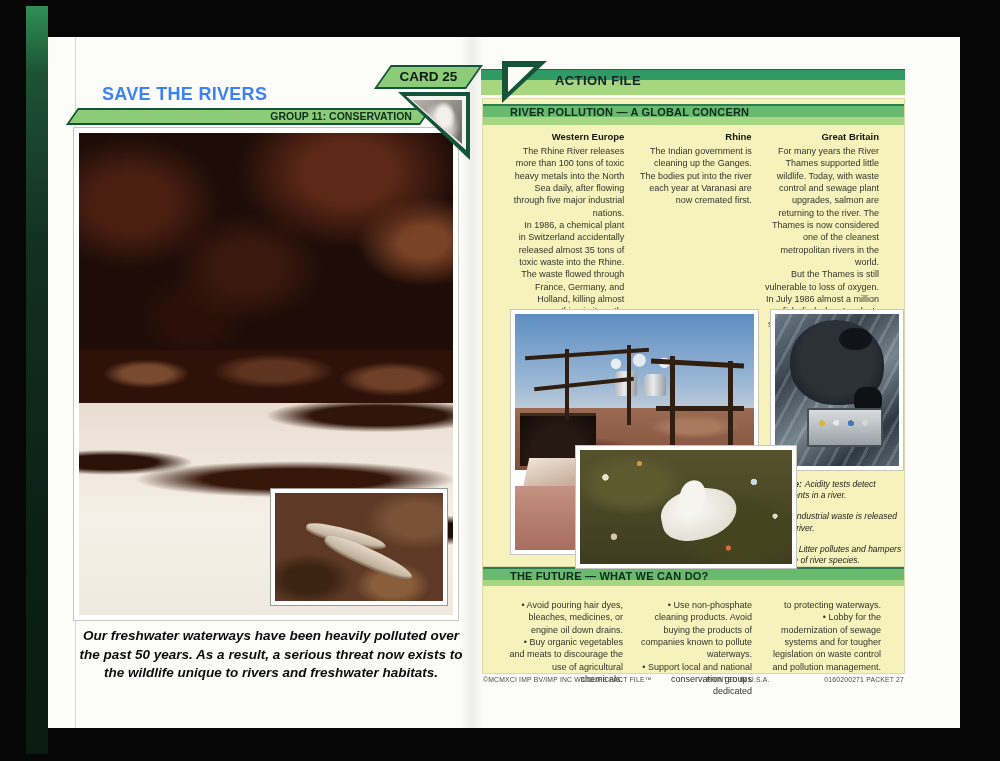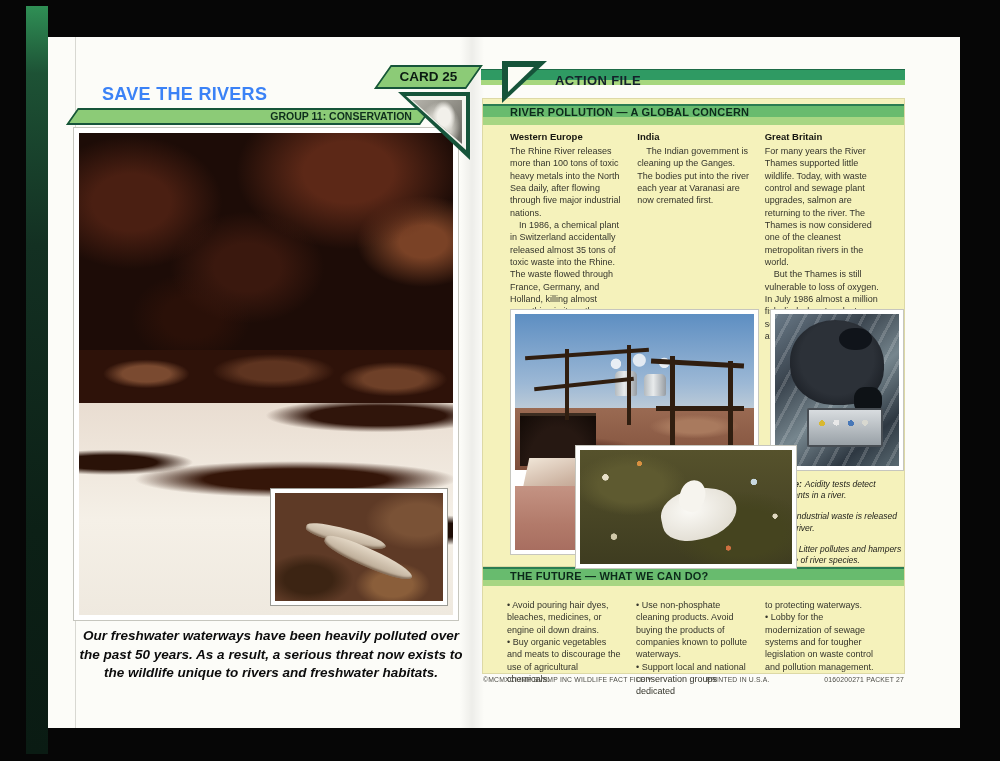--- a/index.html
+++ b/index.html
@@ -71,39 +71,39 @@
     radial-gradient(ellipse 50px 30px at 70% 85%,#8a5e3a 0 40%,transparent 75%),
     #5e3a26;}
   .fish{position:absolute;background:linear-gradient(180deg,#e4d8c6,#b7a691);
     border-radius:50% 62% 62% 50%;box-shadow:inset 0 -2px 2px rgba(60,30,10,.45);}
   .fish.f1{width:82px;height:15px;left:30px;top:36px;transform:rotate(14deg);}
   .fish.f2{width:95px;height:18px;left:46px;top:56px;transform:rotate(24deg);}
   .lp-caption{position:absolute;left:30px;top:590px;width:386px;text-align:center;
     font-size:13.5px;font-weight:bold;font-style:italic;line-height:1.38;color:#0c0c0c;}
 
   
-  .rp-bar{position:absolute;left:433px;top:32px;width:424px;height:16px;
+  .rp-bar{position:absolute;left:433px;top:32px;width:424px;height:26px;
     background:linear-gradient(180deg,#1d6b47 0 1px,#2f9a63 1px 11px,#a6d77e 11px);}
   .rp-bar .label{position:absolute;left:74px;top:4px;font-size:13px;font-weight:800;
     color:#14222b;letter-spacing:0.4px;}
   .rp-tri{position:absolute;left:454px;top:24px;width:45px;height:42px;z-index:5;}
   .rp-tri .a-outer{position:absolute;inset:0;background:#16543a;clip-path:polygon(0 0,100% 0,0 100%);}
   .rp-tri .a-inner{position:absolute;inset:0;background:#fcfcf6;
     clip-path:polygon(6px 6px,calc(100% - 13px) 6px,6px calc(100% - 11px));}
   .panel{position:absolute;background:#f5f2bb;box-shadow:0 0 0 1px #ddd9a6;}
   .panel1{left:435px;top:62px;width:421px;height:471px;}
   .panel2{left:435px;top:530px;width:421px;height:106px;}
   .sec-bar{position:absolute;left:0;right:0;height:21px;
     background:linear-gradient(180deg,#2b7d52 0 2px,#68bb6e 2px 13px,#a7d683 13px);}
   .sec-bar .label{display:block;padding-left:27px;font-size:11px;font-weight:800;
     color:#0c2a1a;line-height:16px;letter-spacing:0.2px;}
   .bar1{top:5px;}
   .bar2{top:0;height:19px;}
   .bar2 .label{line-height:18px;}
-  .cols{position:absolute;display:flex;}
+  .cols{position:absolute;display:flex;text-align:right;}
   .cols1{left:27px;top:31px;width:369px;gap:13px;}
   .cols2{left:24px;top:32px;width:374px;gap:13px;}
   .col{flex:1;font-size:9px;line-height:1.37;color:#35352c;}
   .col h4{margin:0 0 2px 0;font-size:9.5px;font-weight:800;color:#161610;}
   .col p{margin:0;}
   .col p.indent{text-indent:9px;}
   .ph-industrial{left:28px;top:211px;width:247px;height:244px;padding:4px;box-sizing:border-box;}
   .ind-sky{position:absolute;inset:0 0 58% 0;background:linear-gradient(180deg,#5d8ec2,#9cb8d5 70%,#c2ced8);}
   .ind-towers{position:absolute;left:42%;top:22%;width:56px;height:30px;}
   .tw{position:absolute;bottom:0;width:22px;height:25px;border-radius:5px 5px 2px 2px;
@@ -227,21 +227,21 @@
       <span class="label">RIVER POLLUTION — A GLOBAL CONCERN</span>
     </div>
 
     <div class="cols cols1">
       <div class="col">
         <h4>Western Europe</h4>
         <p>The Rhine River releases more than 100 tons of toxic heavy metals into the North Sea daily, after flowing through five major industrial nations.</p>
         <p class="indent">In 1986, a chemical plant in Switzerland accidentally released almost 35 tons of toxic waste into the Rhine. The waste flowed through France, Germany, and Holland, killing almost everything in its path, including wildlife.</p>
       </div>
       <div class="col">
-        <h4>India</h4>
+        <h4>Rhine</h4>
         <p class="indent">The Indian government is cleaning up the Ganges. The bodies put into the river each year at Varanasi are now cremated first.</p>
       </div>
       <div class="col">
         <h4>Great Britain</h4>
         <p>For many years the River Thames supported little wildlife. Today, with waste control and sewage plant upgrades, salmon are returning to the river. The Thames is now considered one of the cleanest metropolitan rivers in the world.</p>
         <p class="indent">But the Thames is still vulnerable to loss of oxygen. In July 1986 almost a million fish died when London's sewage system broke down after a major rainfall.</p>
       </div>
     </div>
 
     <div class="frame ph-industrial">

